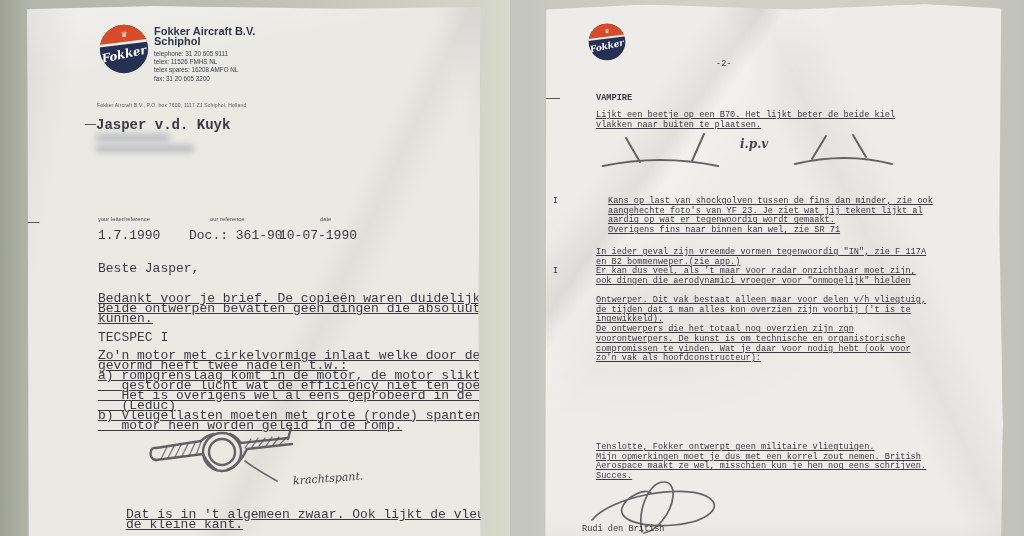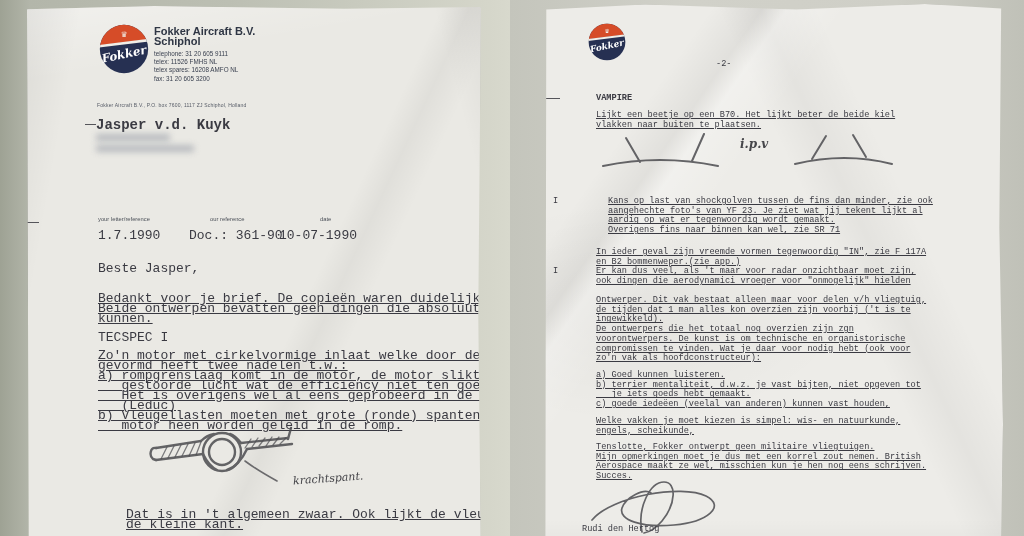--- a/index.html
+++ b/index.html
@@ -197,34 +197,28 @@
 en B2 bommenweper.(zie app.)
 Er kan dus veel, als 't maar voor radar onzichtbaar moet zijn,
 ook dingen die aerodynamici vroeger voor "onmogelijk" hielden</div>
     <div class="abs mono m2 pre" style="left:52px;top:292px;">Ontwerper. Dit vak bestaat alleen maar voor delen v/h vliegtuig,
 de tijden dat 1 man alles kon overzien zijn voorbij ('t is te
 ingewikkeld).
 De ontwerpers die het totaal nog overzien zijn zgn
 voorontwerpers. De kunst is om technische en organistorische
 compromissen te vinden. Wat je daar voor nodig hebt (ook voor
 zo'n vak als hoofdconstructeur):</div>
-    <div class="abs mono m2 pre" style="left:52px;top:367px;">a) Goed kunnen luisteren.
-b) terrier mentaliteit, d.w.z. je vast bijten, niet opgeven tot
-   je iets goeds hebt gemaakt.
-c) goede iedeëen (veelal van anderen) kunnen vast houden,</div>
-    <div class="abs mono m2 pre" style="left:52px;top:413px;">Welke vakken je moet kiezen is simpel: wis- en natuurkunde,
-engels, scheikunde,</div>
     <div class="abs mono m2 pre" style="left:52px;top:439px;">Tenslotte, Fokker ontwerpt geen militaire vliegtuigen.
 Mijn opmerkingen moet je dus met een korrel zout nemen. British
 Aerospace maakt ze wel, misschien kun je hen nog eens schrijven.
 Succes.</div>
 
     <div class="abs" style="left:40px;top:472px;width:180px;height:58px;">
       <svg width="180" height="58" viewBox="0 0 180 58">
         <g class="sketch" stroke-width="1.7" opacity=".85">
           <path d="M8,44 C28,20 98,8 122,20 C142,30 124,46 90,49 C58,52 34,44 38,32 C42,21 60,12 67,17"></path>
           <path d="M58,56 C53,32 66,6 80,6 C93,6 92,28 78,45 C72,52 66,56 60,57"></path>
         </g>
       </svg>
     </div>
-    <div class="abs mono m2" style="left:38px;top:521px;">Rudi den Hertog</div>
+    <div class="abs mono m2" style="left:38px;top:521px;">Rudi den British</div>
   </div>
 </div>
 
 </body></html>

